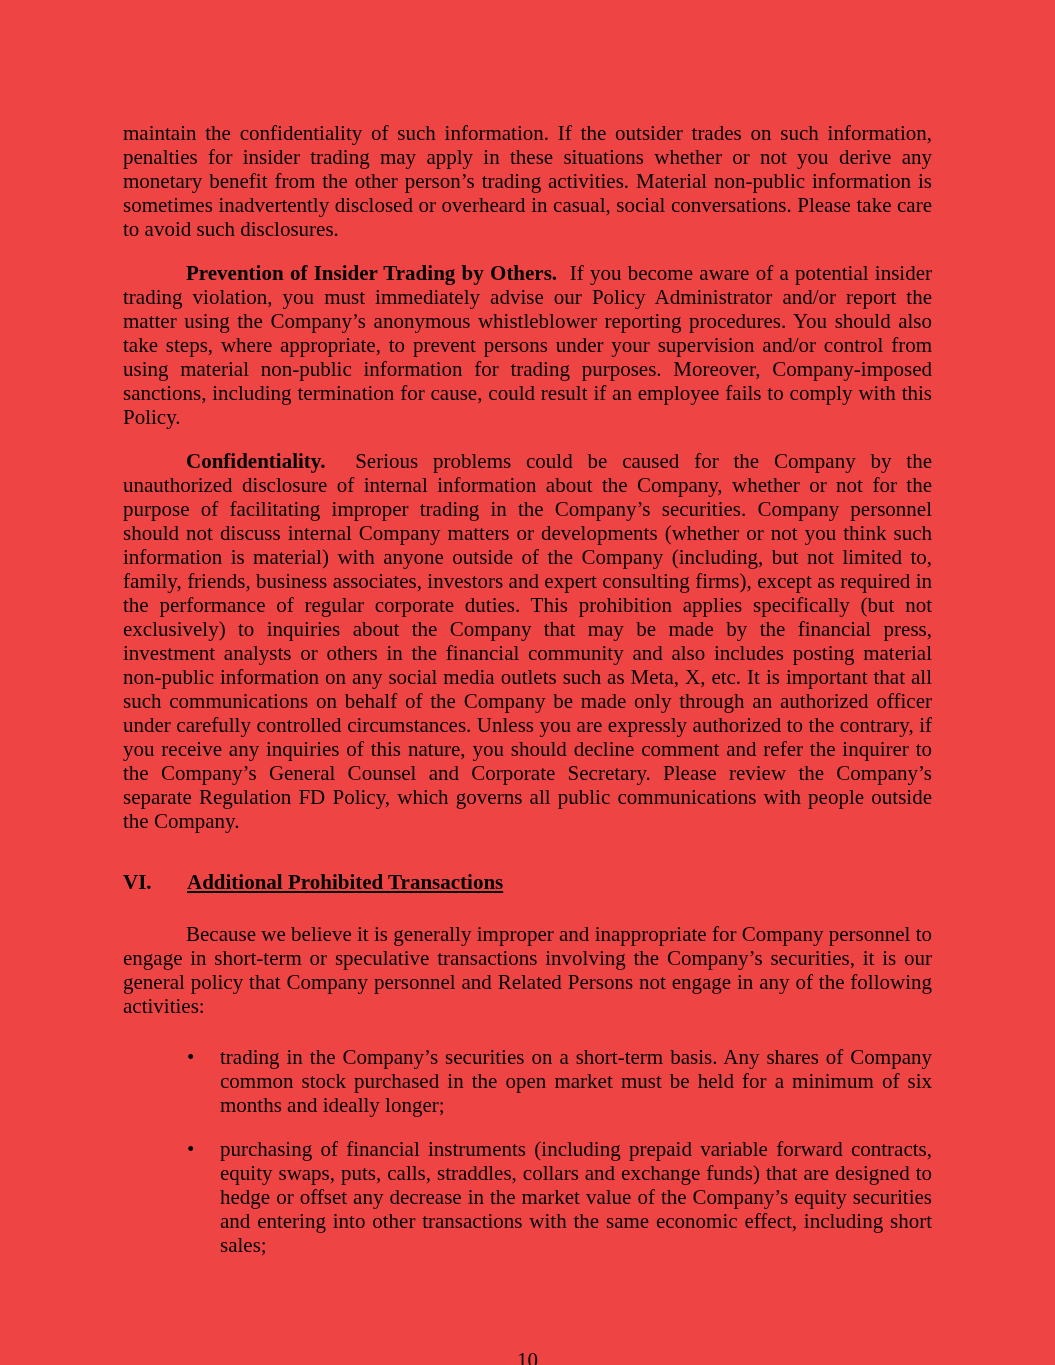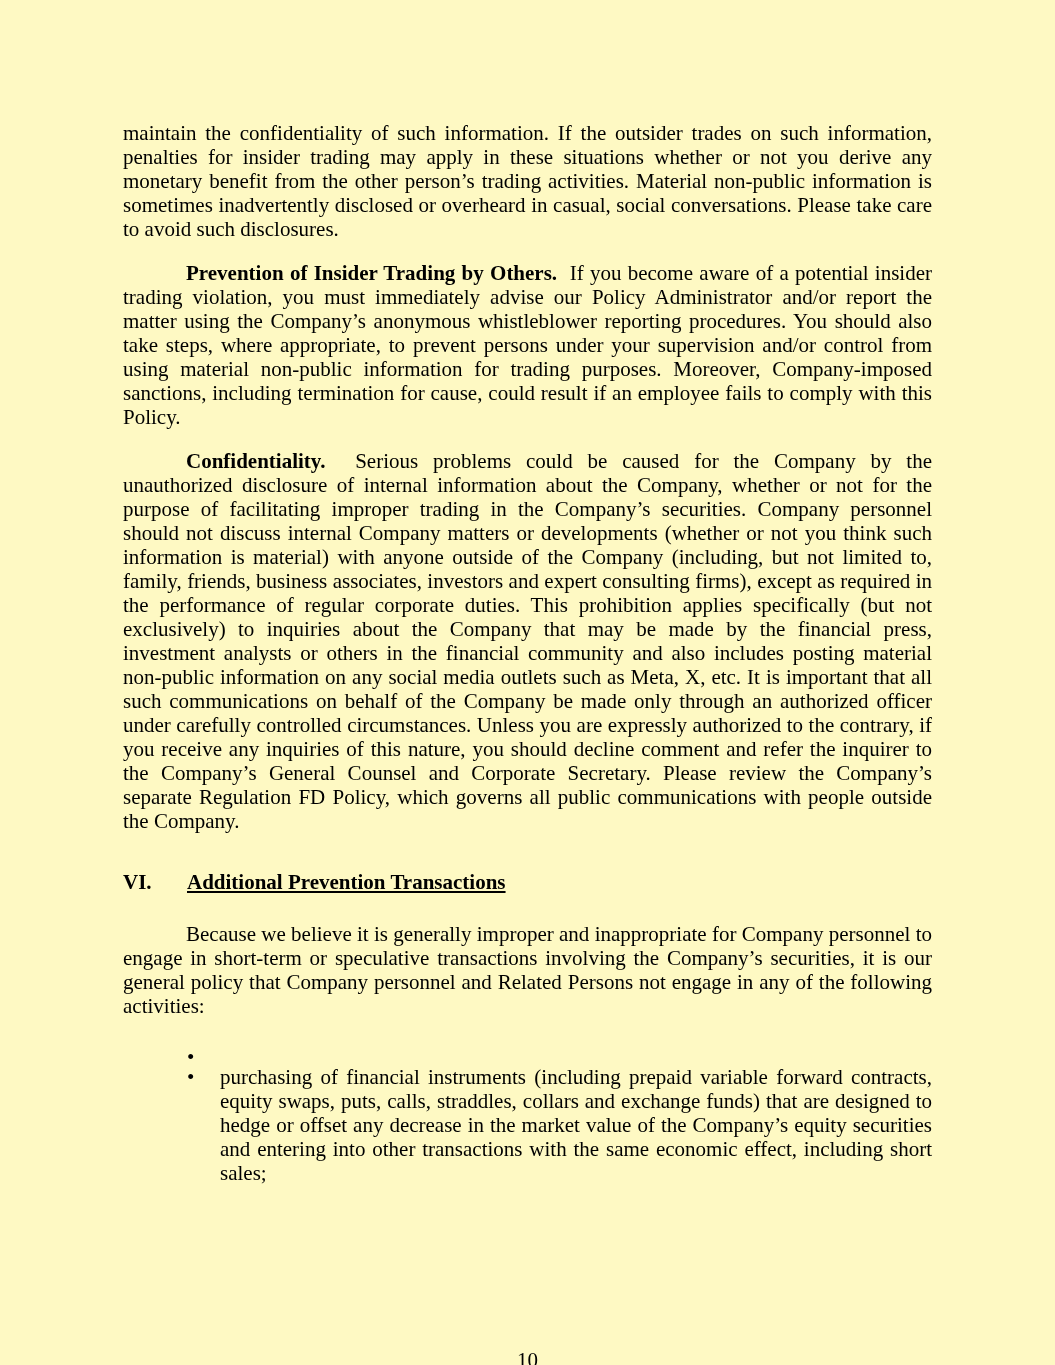--- a/index.html
+++ b/index.html
@@ -4,21 +4,21 @@
 <style>
   html, body {
     margin: 0;
     padding: 0;
     background: #ffffff;
   }
   .page {
     position: relative;
     width: 1055px;
     height: 1365px;
-    background: #fef9c3;
+    background: #ef4444;
     color: #000000;
     font-family: "Liberation Serif", serif;
     font-size: 21px;
     line-height: 24px;
     overflow: hidden;
   }
   .content {
     position: absolute;
     left: 123px;
     top: 121px;
@@ -80,28 +80,29 @@
   <div class="content">
 
     <p class="para continuation"><span>maintain the confidentiality of such information.  If the outsider trades on such information, penalties for insider trading may apply in these situations whether or not you derive any monetary benefit from the other person’s trading activities.  Material non-public information is sometimes inadvertently disclosed or overheard in casual, social conversations.  Please take care to avoid such disclosures.</span></p>
 
     <p class="para"><span class="lead-in">Prevention of Insider Trading by Others.</span>&nbsp; <span>If you become aware of a potential insider trading violation, you must immediately advise our Policy Administrator and/or report the matter using the Company’s anonymous whistleblower reporting procedures.  You should also take steps, where appropriate, to prevent persons under your supervision and/or control from using material non-public information for trading purposes.  Moreover, Company-imposed sanctions, including termination for cause, could result if an employee fails to comply with this Policy.</span></p>
 
     <p class="para"><span class="lead-in">Confidentiality.</span>&nbsp; <span>Serious problems could be caused for the Company by the unauthorized disclosure of internal information about the Company, whether or not for the purpose of facilitating improper trading in the Company’s securities.  Company personnel should not discuss internal Company matters or developments (whether or not you think such information is material) with anyone outside of the Company (including, but not limited to, family, friends, business associates, investors and expert consulting firms), except as required in the performance of regular corporate duties.  This prohibition applies specifically (but not exclusively) to inquiries about the Company that may be made by the financial press, investment analysts or others in the financial community and also includes posting material non-public information on any social media outlets such as Meta, X, etc.  It is important that all such communications on behalf of the Company be made only through an authorized officer under carefully controlled circumstances.  Unless you are expressly authorized to the contrary, if you receive any inquiries of this nature, you should decline comment and refer the inquirer to the Company’s General Counsel and Corporate Secretary.  Please review the Company’s separate Regulation FD Policy, which governs all public communications with people outside the Company.</span></p>
 
     <div class="section-heading">
       <span class="sec-num">VI.</span>
-      <span class="sec-title">Additional Prevention Transactions</span>
+      <span class="sec-title">Additional Prohibited Transactions</span>
     </div>
 
     <p class="para"><span>Because we believe it is generally improper and inappropriate for Company personnel to engage in short-term or speculative transactions involving the Company’s securities, it is our general policy that Company personnel and Related Persons not engage in any of the following activities:</span></p>
 
     <ul class="bullets">
       <li>
         <span class="bullet">•</span>
+        <span>trading in the Company’s securities on a short-term basis.  Any shares of Company common stock purchased in the open market must be held for a minimum of six months and ideally longer;</span>
       </li>
       <li>
         <span class="bullet">•</span>
         <span>purchasing of financial instruments (including prepaid variable forward contracts, equity swaps, puts, calls, straddles, collars and exchange funds) that are designed to hedge or offset any decrease in the market value of the Company’s equity securities and entering into other transactions with the same economic effect, including short sales;</span>
       </li>
     </ul>
 
   </div>
 
   <div class="page-number">10</div>

